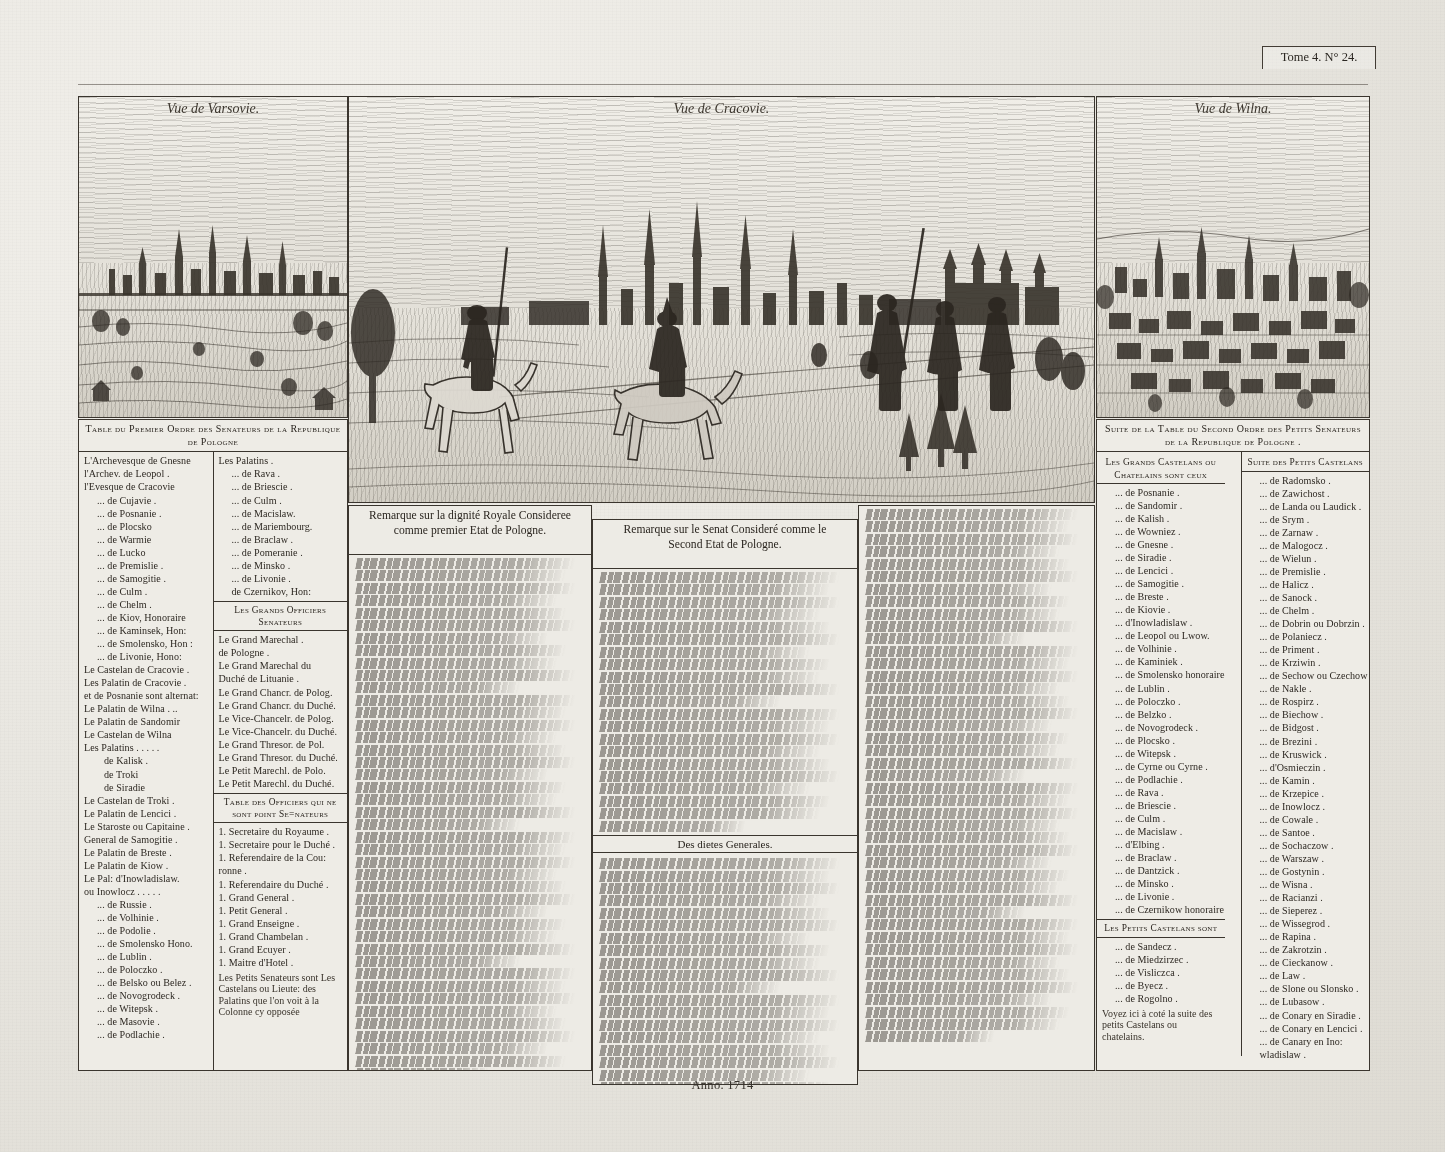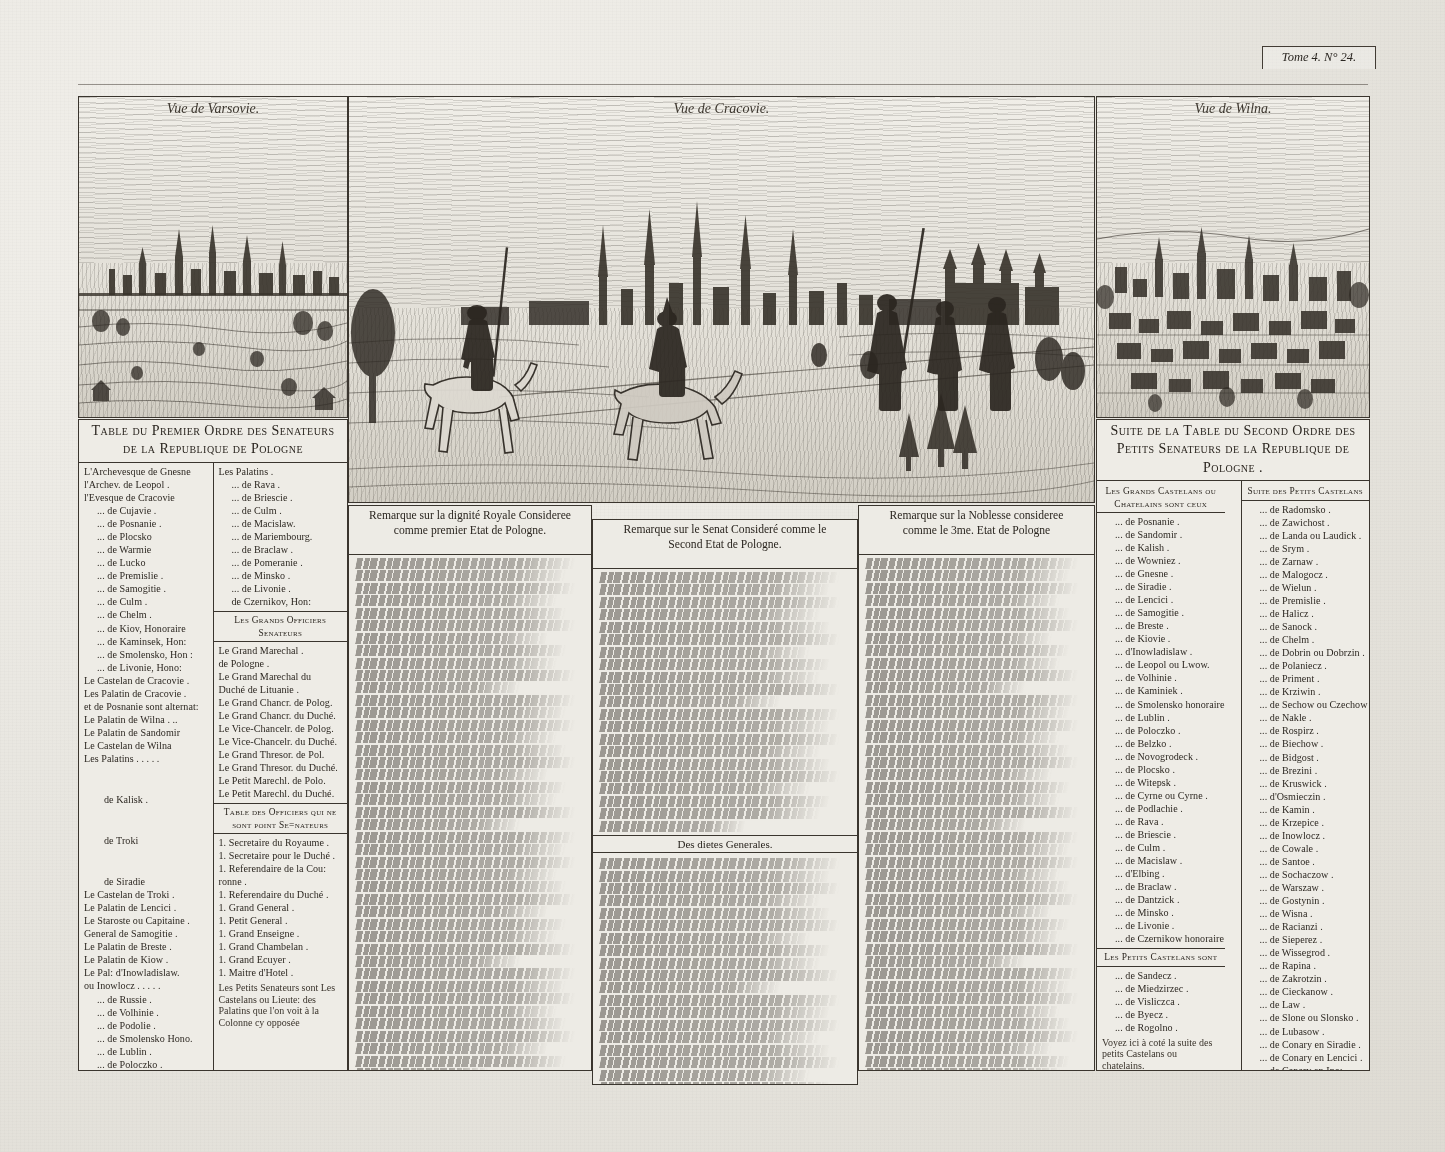--- a/index.html
+++ b/index.html
@@ -25,21 +25,21 @@
   .title{
     position:absolute;left:78px;top:58px;width:1290px;
     font-size:19.5px;letter-spacing:.2px;white-space:nowrap;
     font-variant:small-caps;font-weight:bold;color:#241f1a;
     text-align:center;
   }
   .title-rule{position:absolute;left:78px;top:84px;width:1290px;height:1px;background:#4a443c;opacity:.55;}
   .plateno{
     position:absolute;left:1262px;top:46px;width:112px;height:22px;
     border:1px solid #423c34;border-bottom:none;
-    font-style:italic;font-size:12.5px;text-align:center;line-height:21px;
+    font-size:12.5px;text-align:center;line-height:21px;
     background:rgba(255,255,255,.25);
   }
 
   
   .panelborder{position:absolute;border:1.6px solid #3a352e;background:#eceae4;}
 
   
   .engr{position:absolute;overflow:hidden;}
   .engr .sky{position:absolute;left:0;right:0;top:0;height:58%;
     background:
@@ -52,37 +52,37 @@
       repeating-linear-gradient(-70deg,rgba(35,31,26,.09) 0 1px,transparent 1px 6px),
       linear-gradient(#e6e3db,#d2cec4);}
   .engr .caption{position:absolute;left:0;right:0;top:4px;text-align:center;
     font-style:italic;font-size:14px;color:#3b352d;
     text-shadow:0 0 2px rgba(240,238,232,.9);}
   .engr svg{position:absolute;inset:0;width:100%;height:100%;}
 
   
   .tbl{position:absolute;background:#eeece6;border:1.4px solid #3a352e;overflow:hidden;}
   .tbl-head{
-    text-align:center;font-variant:small-caps;font-size:14px;
+    text-align:center;font-variant:small-caps;font-size:10px;
     letter-spacing:.45px;padding:2px 4px 3px;color:#2a251f;
     border-bottom:1.2px solid #3a352e;line-height:1.32;
   }
   .cols{display:flex;height:100%;justify-content:space-between;}
   .col{flex:1;padding:2px 4px 0 5px;min-width:0;}
   .col + .col{border-left:1.2px solid #3a352e;}
   .sub{
     text-align:center;font-variant:small-caps;font-size:9.4px;letter-spacing:.3px;
     border-top:1.2px solid #3a352e;border-bottom:1.2px solid #3a352e;
     margin:3px -4px 2px -5px;padding:2px 3px;line-height:1.3;color:#2a251f;
   }
   .sub.first{border-top:none;margin-top:0;}
   .ent{font-size:10.1px;line-height:13.05px;white-space:nowrap;color:#2d2822;
        letter-spacing:.05px;}
   .ent.ind{padding-left:13px;}
-  .ent.ind2{padding-left:20px;margin-top:28px;}
+  .ent.ind2{padding-left:20px;}
   .note{font-size:10px;line-height:11.5px;color:#3a342c;
         white-space:normal;padding-top:3px;}
 
   
   .prose{position:absolute;background:#edebe5;border:1.4px solid #3a352e;overflow:hidden;}
   .prose-head{
     text-align:center;font-size:11.6px;line-height:14.5px;padding:3px 6px 16px;
     border-bottom:1.1px solid #3a352e;color:#2a251f;
   }
   .prose-body{padding:3px 7px 0 7px;}
@@ -664,24 +664,20 @@
         <div class="ln w88"></div>
         <div class="ln w92"></div>
         <div class="ln w96"></div>
         <div class="ln w84"></div>
         <div class="ln w92"></div>
         <div class="ln w58"></div>
       </div>
   </div>
 
   <div class="prose" style="left:858px;top:505px;width:235px;height:564px;">
-    <div class="prose-head">
-      <div>Remarque sur la Noblesse consideree</div>
-      <div>comme le 3me. Etat de Pologne</div>
-    </div>
     <div class="prose-body" id="prose-nobility">
         <div class="ln w96"></div>
         <div class="ln w92"></div>
         <div class="ln w96"></div>
         <div class="ln w88"></div>
         <div class="ln w92"></div>
         <div class="ln w96"></div>
         <div class="ln w84"></div>
         <div class="ln w92"></div>
         <div class="ln w88"></div>
@@ -715,14 +711,15 @@
         <div class="ln w88"></div>
         <div class="ln w92"></div>
         <div class="ln w96"></div>
         <div class="ln w84"></div>
         <div class="ln w92"></div>
         <div class="ln w88"></div>
         <div class="ln w58"></div>
       </div>
   </div>
 
+  <div class="anno">Anno. 1714</div>
 
 </div>
 
 </body></html>

